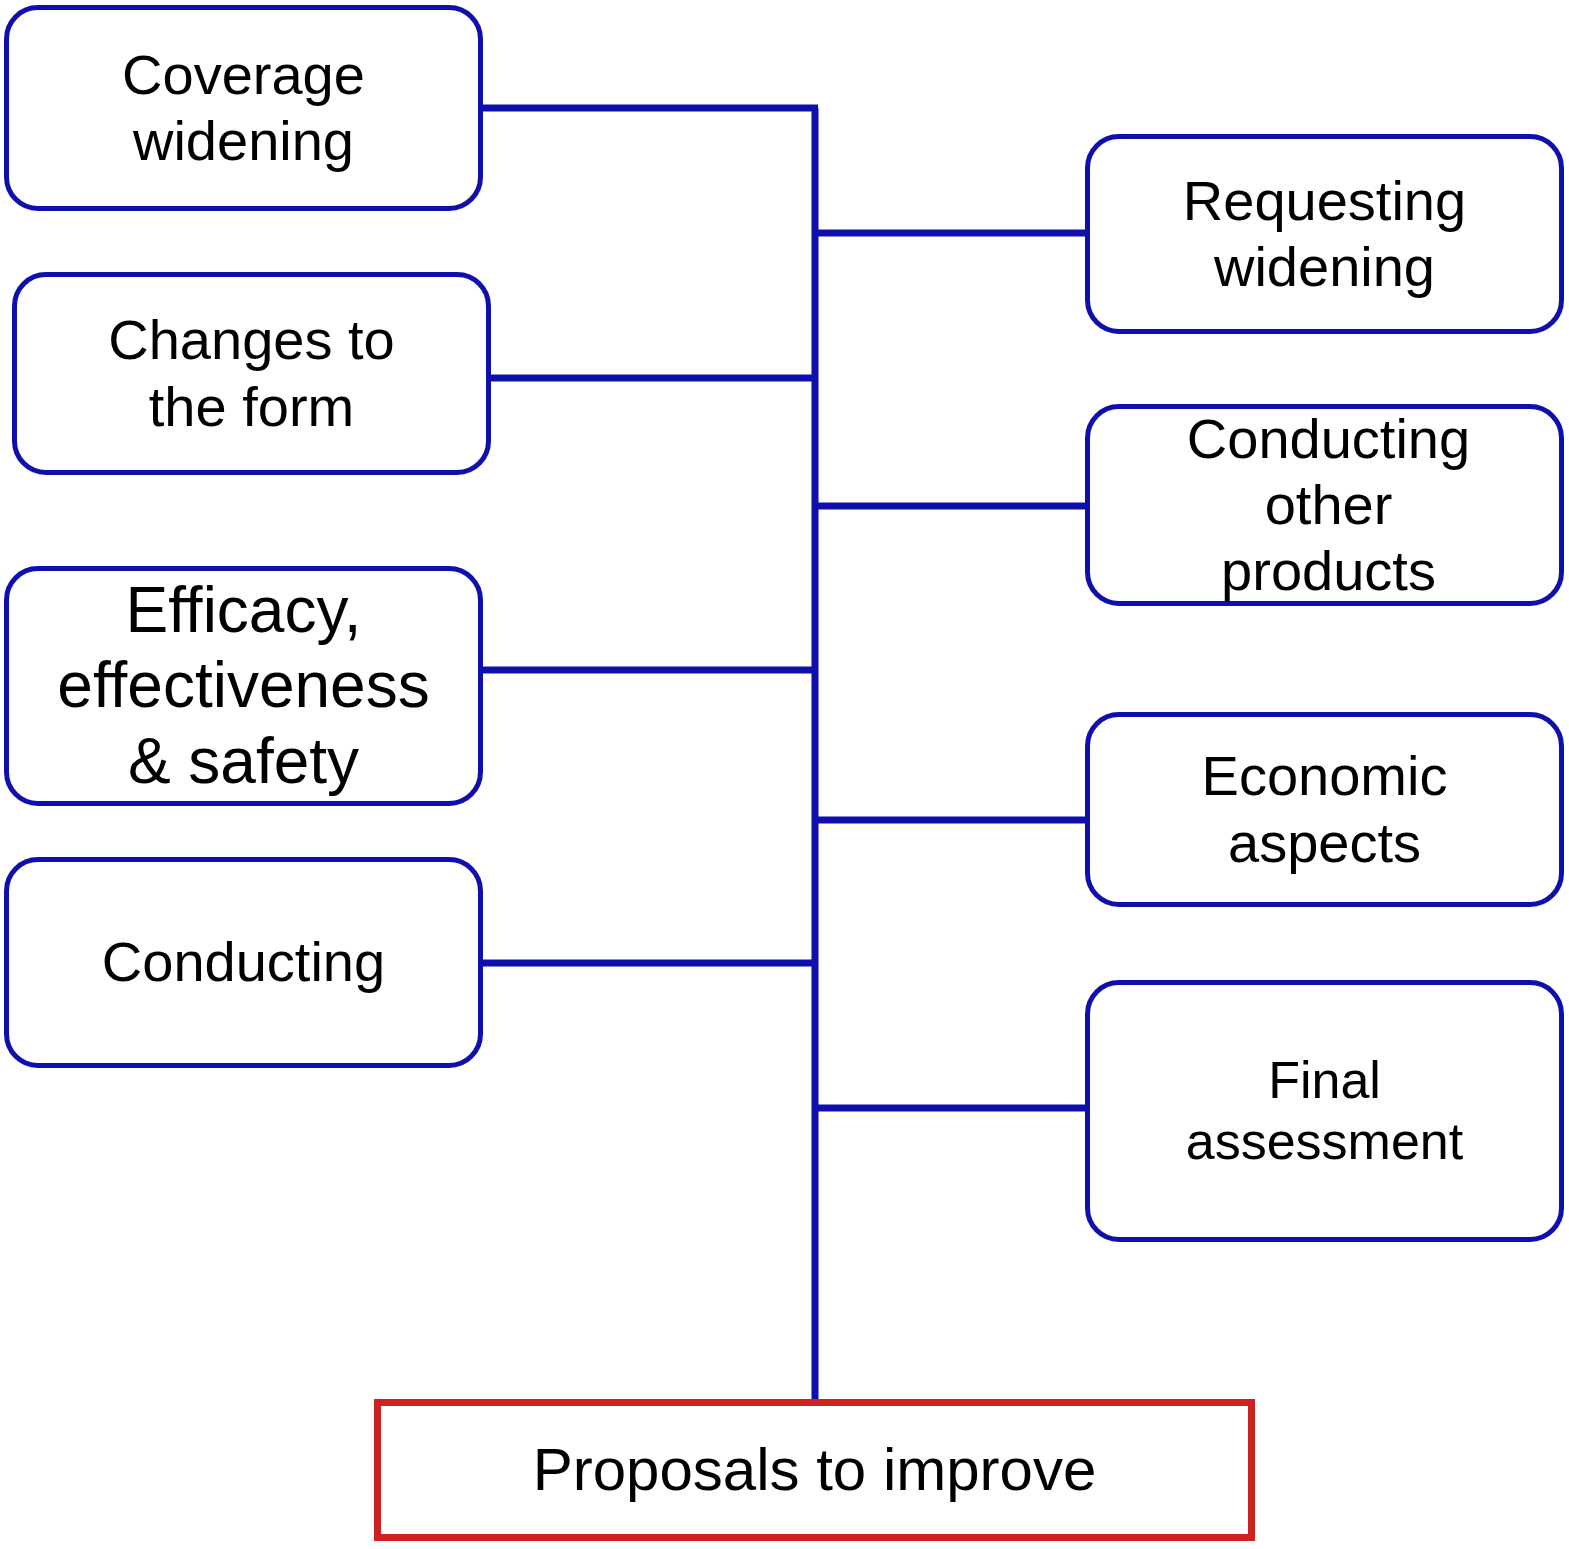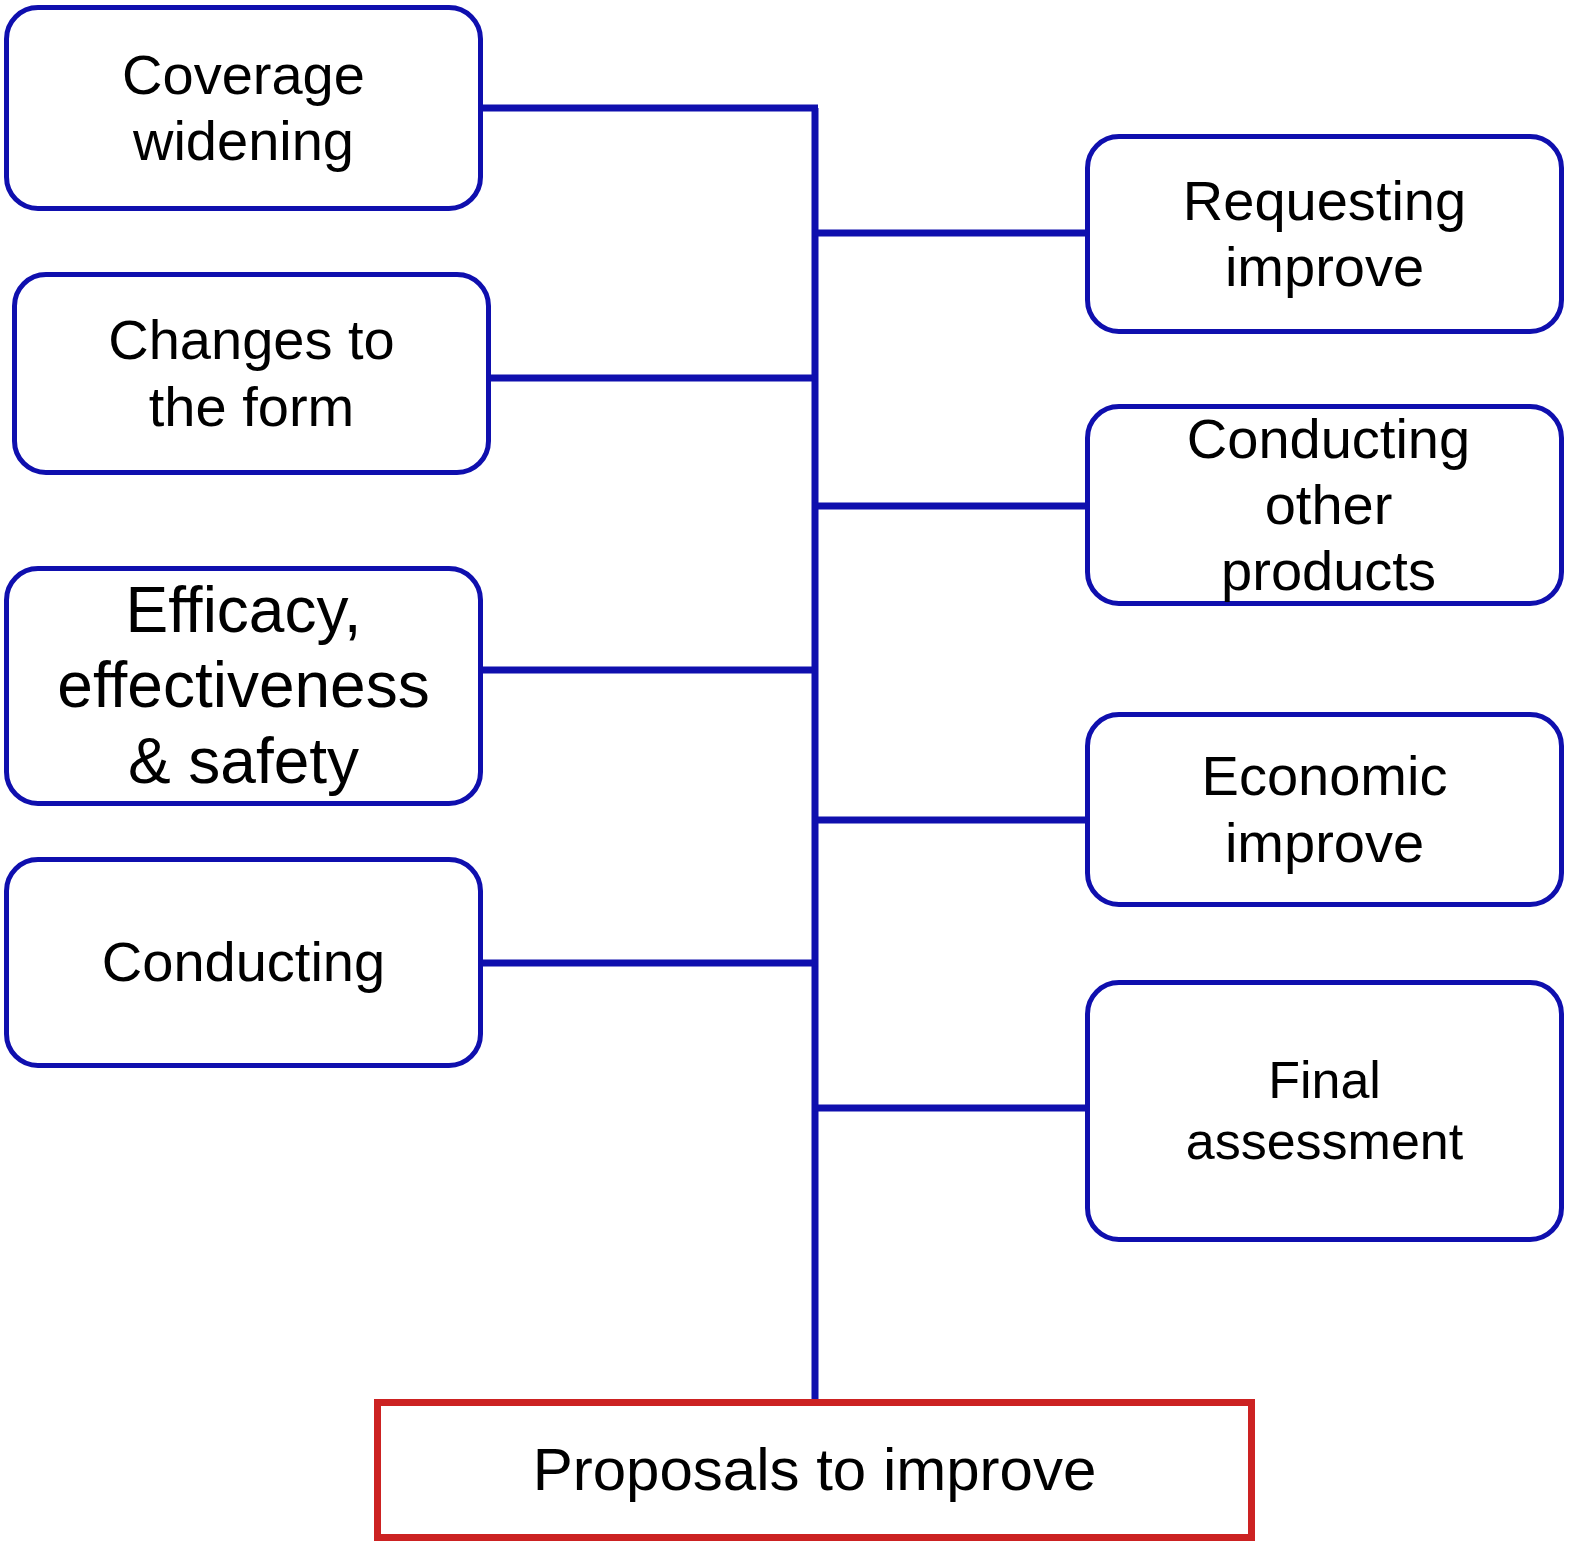--- a/index.html
+++ b/index.html
@@ -92,30 +92,30 @@
     <span class="label">Efficacy,
 effectiveness
 &amp; safety</span>
   </div>
   <div class="node rounded" id="n-conclusions">
     <span class="label">Conducting</span>
   </div>
 
   <div class="node rounded" id="n-requesting">
     <span class="label">Requesting
-improve</span>
+widening</span>
   </div>
   <div class="node rounded" id="n-conducting">
     <span class="label">Conducting
 other
 products</span>
   </div>
   <div class="node rounded" id="n-economic">
     <span class="label">Economic
-improve</span>
+aspects</span>
   </div>
   <div class="node rounded" id="n-final">
     <span class="label">Final
 assessment</span>
   </div>
 
   <div class="node terminal" id="n-proposals">
     <span class="label">Proposals to improve</span>
   </div>
 

